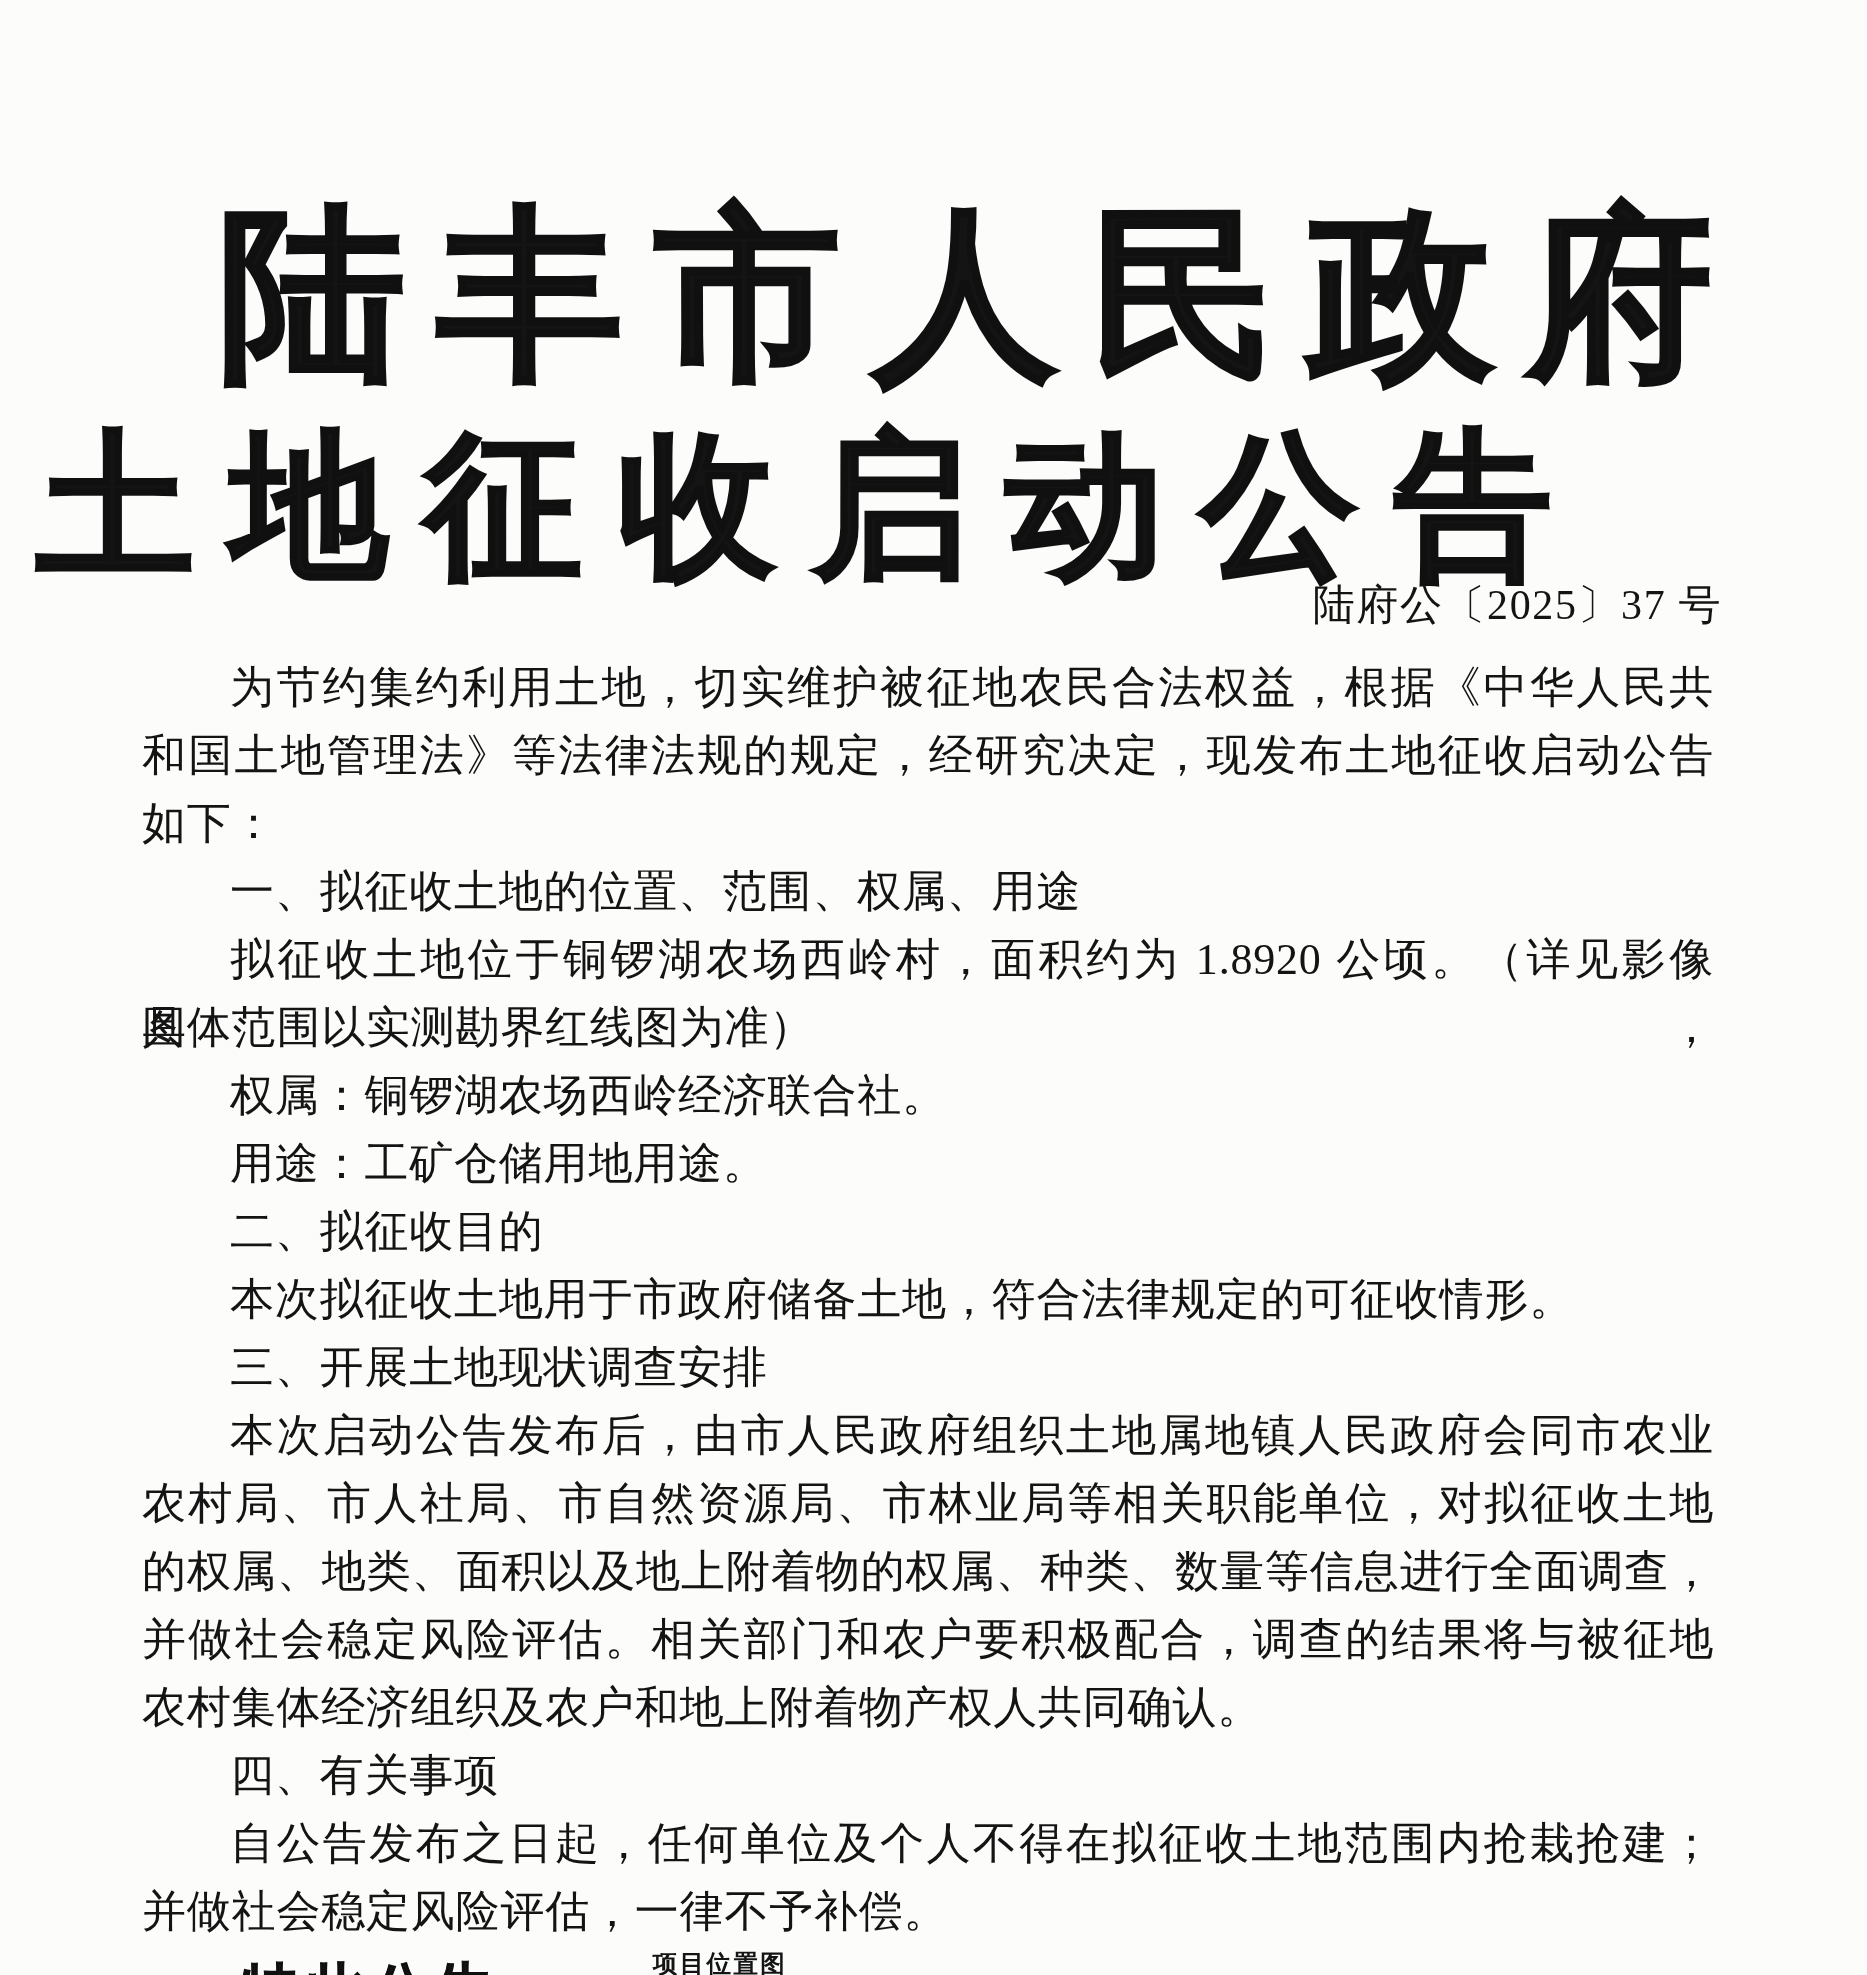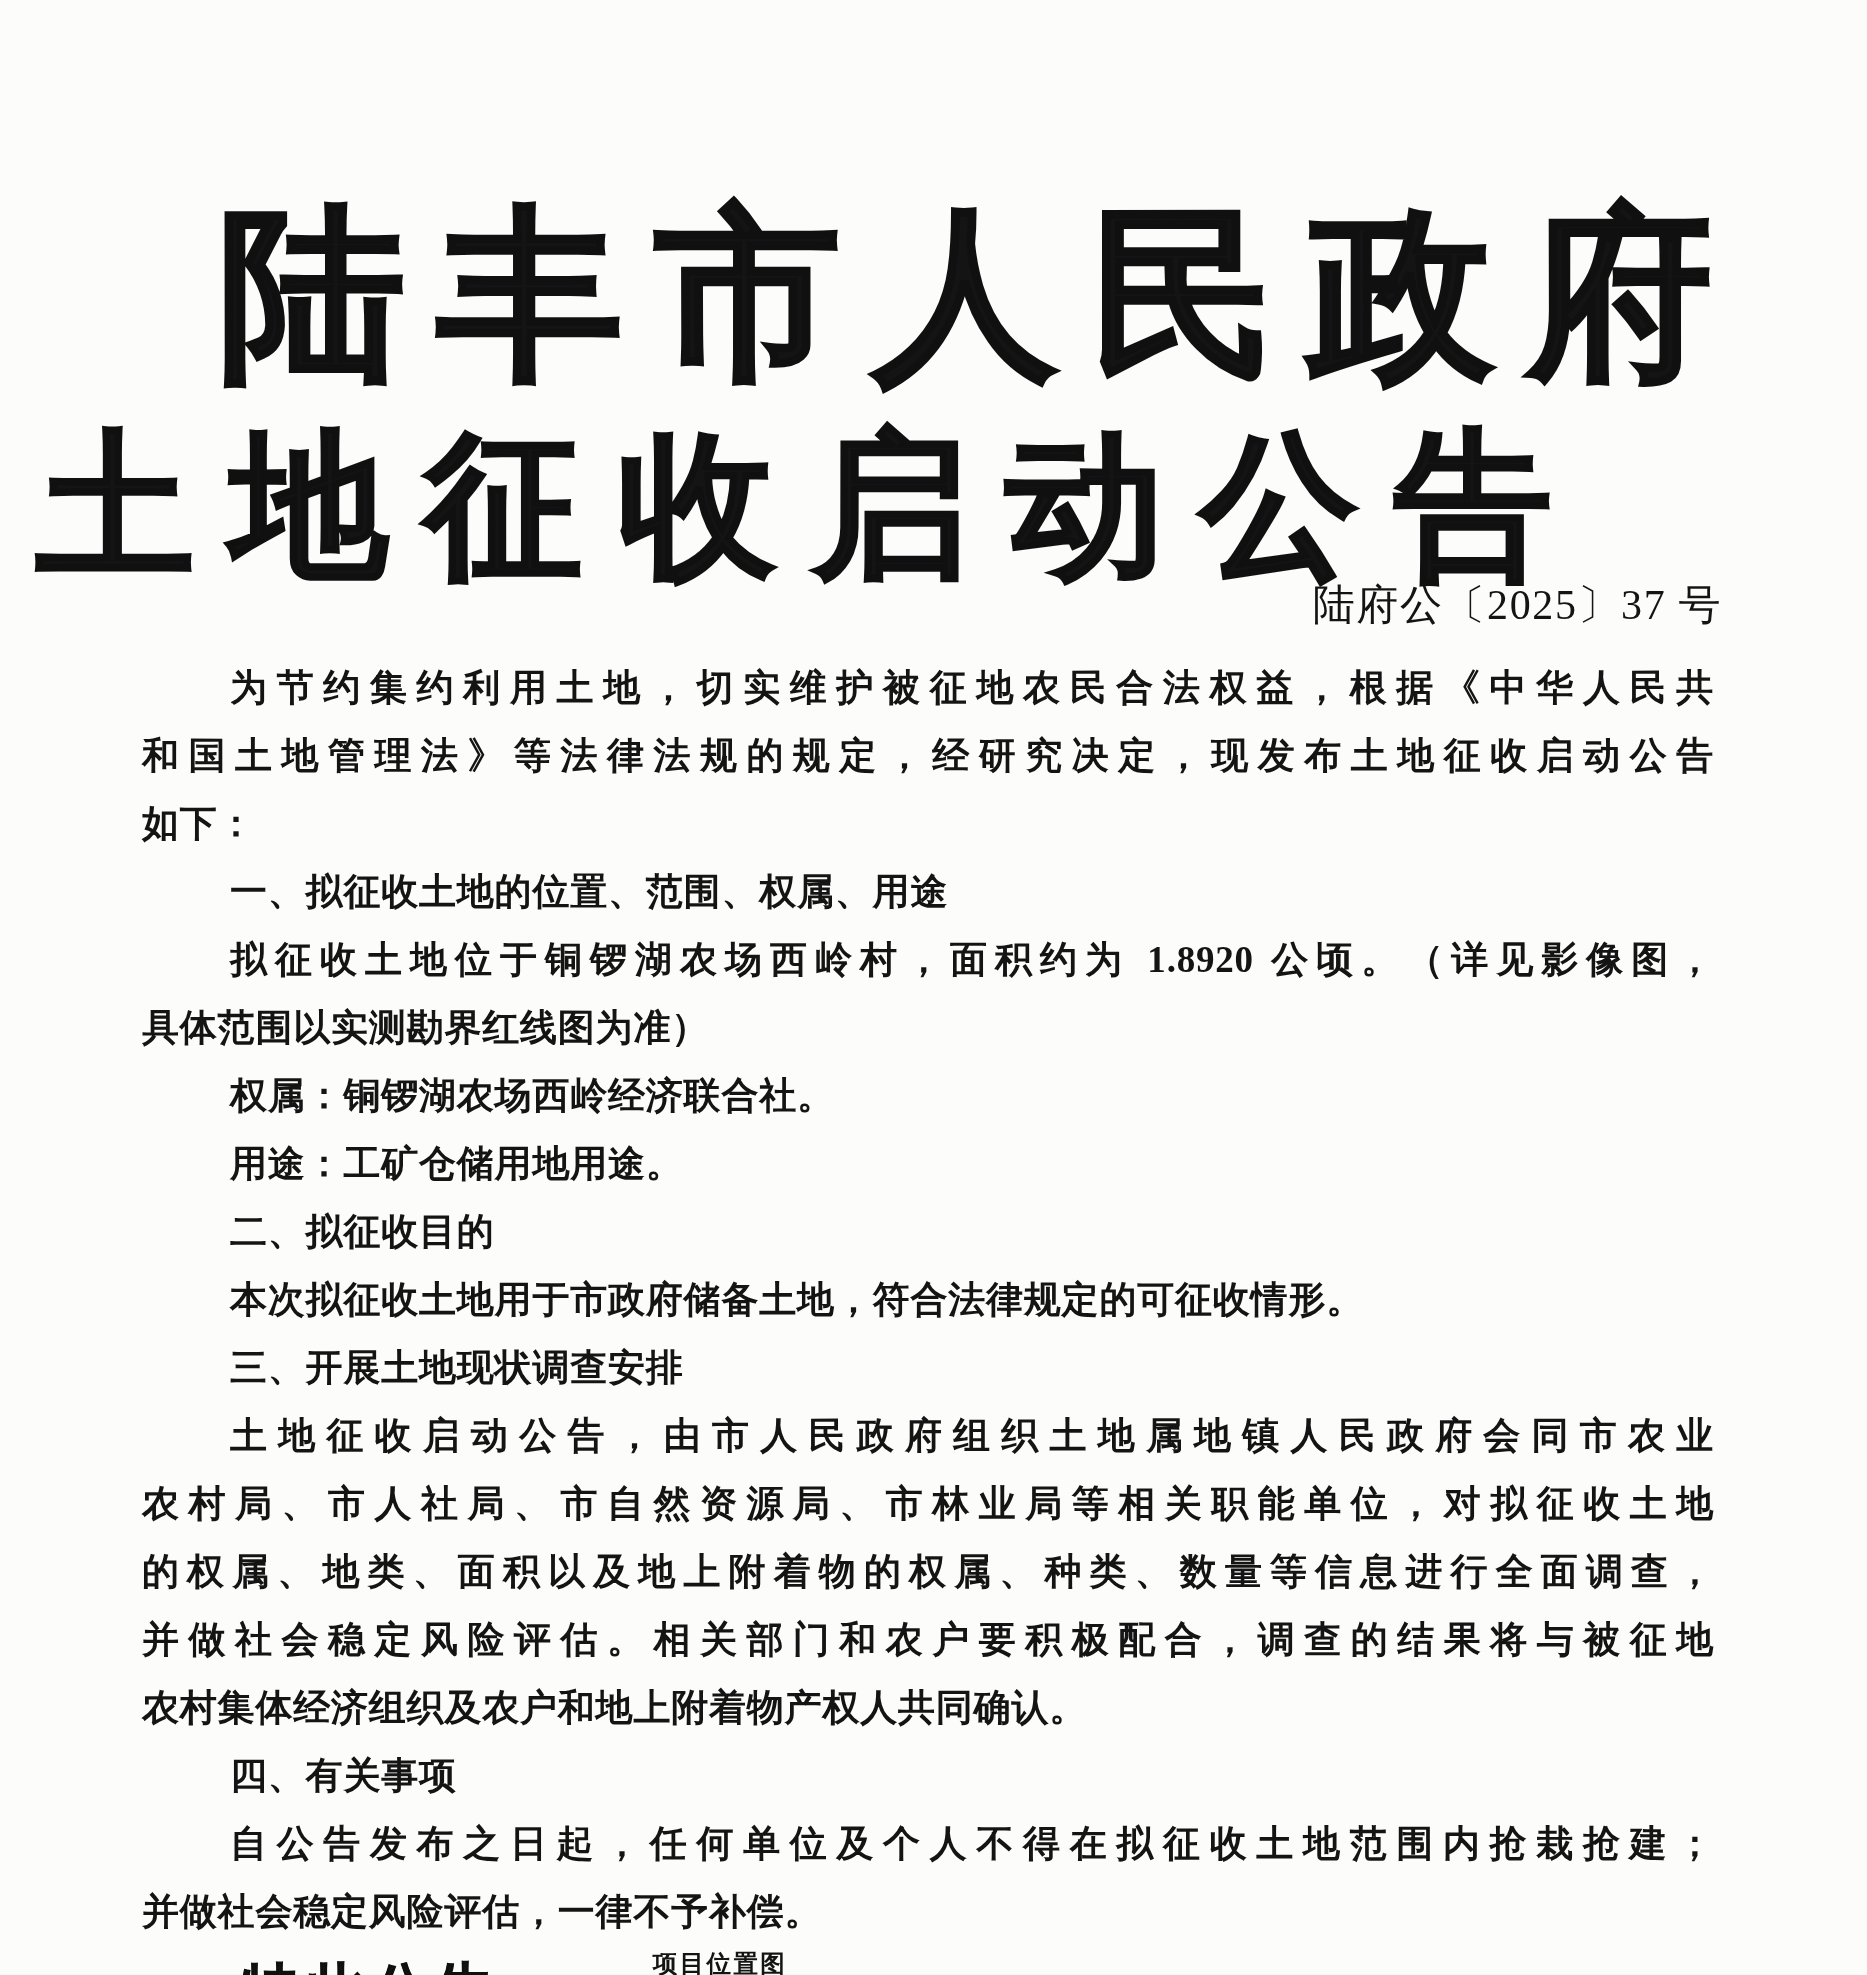--- a/index.html
+++ b/index.html
@@ -31,23 +31,22 @@
     position:absolute;top:580px;right:145px;
     font-size:42px;line-height:51px;letter-spacing:1.6px;
     white-space:nowrap;
   }
   
   .body-text{
     position:absolute;left:142px;top:654px;width:1572px;
   }
   .bl{
     height:68px;line-height:68px;
-    font-size:37px;letter-spacing:0.8px;
+    font-size:44px;letter-spacing:0.8px;
     white-space:nowrap;
-    font-weight:bold;
   }
   .bl.j{white-space:normal;text-align:justify;text-align-last:justify;}
   .bl.in{text-indent:88px;}
   .closing{
     position:absolute;left:240px;top:1952px;
     font-size:59px;font-weight:bold;letter-spacing:6.3px;
     white-space:nowrap;
     -webkit-text-stroke:0.8px #101010;
   }
   
@@ -70,21 +69,21 @@
     <div class="bl j">和国土地管理法》等法律法规的规定，经研究决定，现发布土地征收启动公告</div>
     <div class="bl">如下：</div>
     <div class="bl in">一、拟征收土地的位置、范围、权属、用途</div>
     <div class="bl in j">拟征收土地位于铜锣湖农场西岭村，面积约为 1.8920 公顷。（详见影像图，</div>
     <div class="bl">具体范围以实测勘界红线图为准）</div>
     <div class="bl in">权属：铜锣湖农场西岭经济联合社。</div>
     <div class="bl in">用途：工矿仓储用地用途。</div>
     <div class="bl in">二、拟征收目的</div>
     <div class="bl in">本次拟征收土地用于市政府储备土地，符合法律规定的可征收情形。</div>
     <div class="bl in">三、开展土地现状调查安排</div>
-    <div class="bl in j">土地征收启动公告，由市人民政府组织土地属地镇人民政府会同市农业</div>
+    <div class="bl in j">本次启动公告发布后，由市人民政府组织土地属地镇人民政府会同市农业</div>
     <div class="bl j">农村局、市人社局、市自然资源局、市林业局等相关职能单位，对拟征收土地</div>
     <div class="bl j">的权属、地类、面积以及地上附着物的权属、种类、数量等信息进行全面调查，</div>
     <div class="bl j">并做社会稳定风险评估。相关部门和农户要积极配合，调查的结果将与被征地</div>
     <div class="bl">农村集体经济组织及农户和地上附着物产权人共同确认。</div>
     <div class="bl in">四、有关事项</div>
     <div class="bl in j">自公告发布之日起，任何单位及个人不得在拟征收土地范围内抢栽抢建；</div>
     <div class="bl">并做社会稳定风险评估，一律不予补偿。</div>
   </div>
 
   <div class="closing">特此公告</div>

